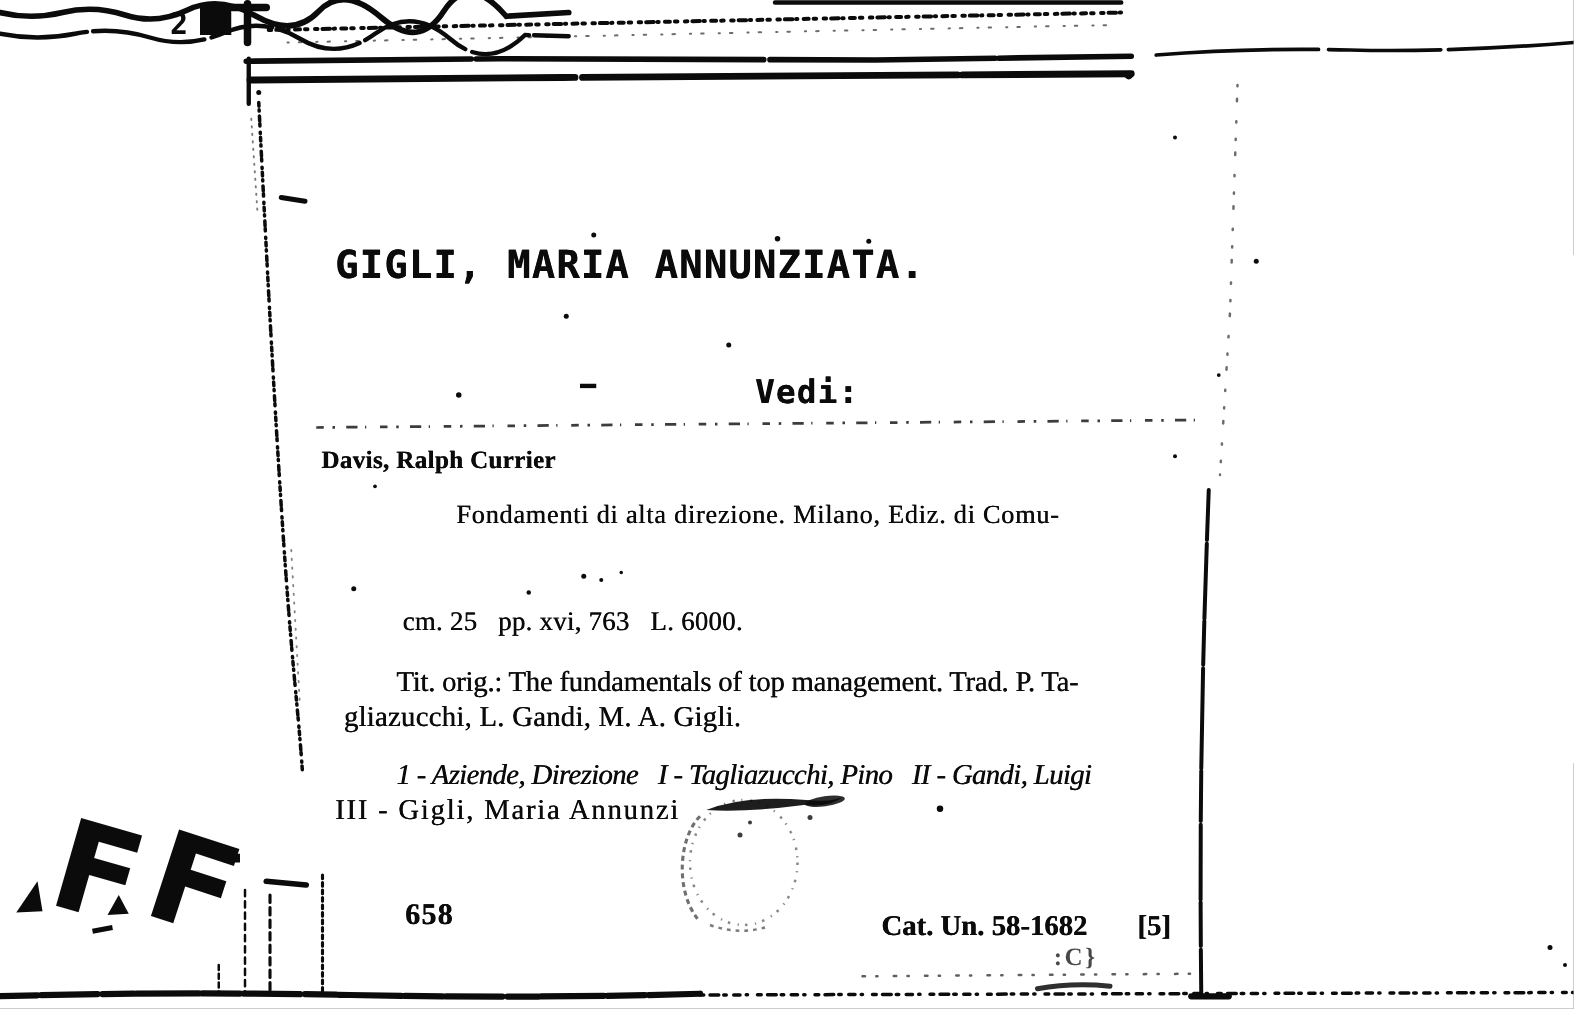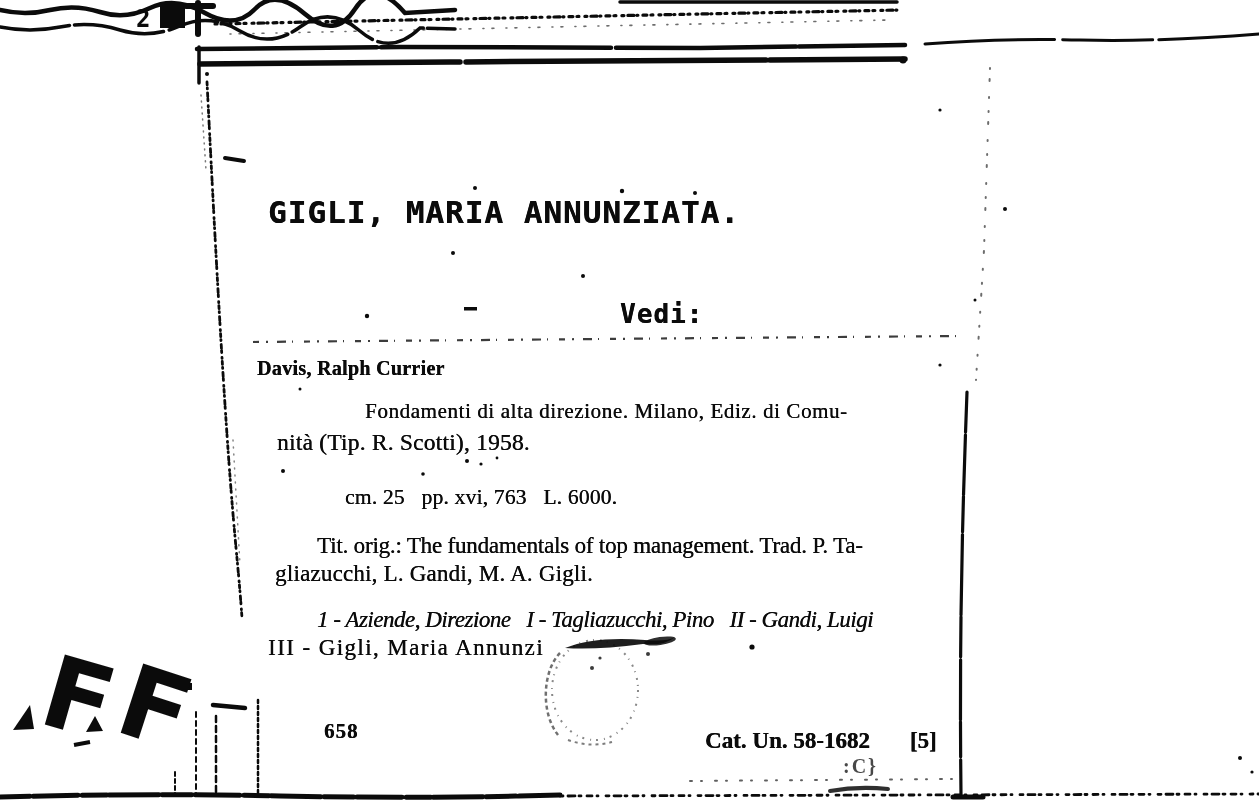--- a/index.html
+++ b/index.html
@@ -9,30 +9,30 @@
     background:#ffffff;
     overflow:hidden;
     font-family:"Liberation Serif", serif;
     color:#0b0b0b;
   }
   .abs{position:absolute;white-space:pre;}
   .ink{text-shadow:0.35px 0 currentColor;text-align:right;}
   .typed{font-family:"DejaVu Sans Mono", monospace;font-weight:700;}
   .serif{font-family:"Liberation Serif", serif;}
   #heading{left:268px;top:194px;font-size:31px;letter-spacing:1px;}
-  #vedi{left:604px;top:299px;font-size:26px;letter-spacing:1px;margin-left:16px;}
+  #vedi{left:604px;top:299px;font-size:26px;letter-spacing:1px;}
   #author{left:257px;top:357px;font-size:20px;font-weight:700;letter-spacing:.3px;}
   #title1{left:317px;top:399px;font-size:21px;letter-spacing:.6px;margin-left:48px;}
   #title2{left:277px;top:429px;font-size:23.5px;letter-spacing:.2px;}
-  #collation{left:322px;top:485px;font-size:21.5px;letter-spacing:.2px;margin-left:23px;}
+  #collation{left:322px;top:485px;font-size:21.5px;letter-spacing:.2px;}
   #orig1{left:317px;top:533px;font-size:23px;letter-spacing:-.2px;}
   #orig2{left:275px;top:561px;font-size:23px;letter-spacing:.2px;}
   #trac1{left:317px;top:607px;font-size:23px;letter-spacing:-.5px;font-style:italic;}
   #trac2{left:268px;top:635px;font-size:23px;letter-spacing:1.4px;}
-  #classno{left:324px;top:719px;font-size:21px;font-weight:700;letter-spacing:1px;}
+  #classno{left:324px;top:719px;font-size:24px;font-weight:700;letter-spacing:1px;}
   #catline{left:705px;top:728px;font-size:23px;font-weight:700;display:flex;gap:40px;}
   #stampfrag{left:843px;top:755px;font-size:20px;font-weight:700;opacity:.75;letter-spacing:2px;}
   svg{position:absolute;left:0;top:0;}
 </style>
 </head>
 <body>
 
 <div id="scan">
 
   <svg width="1259" height="807" viewBox="0 0 1259 807">
@@ -135,21 +135,20 @@
     </g>
   </svg>
 
   <div id="heading" class="abs typed ink">GIGLI, MARIA ANNUNZIATA.</div>
 
   <div id="vedi" class="abs typed ink">Vedi:</div>
 
   <div id="author" class="abs serif ink">Davis, Ralph Currier</div>
 
   <div id="title1" class="abs serif ink">Fondamenti di alta direzione. Milano, Ediz. di Comu-</div>
-  <div id="title2" class="abs serif ink">nità (Tip. R. Scotti), 1958.</div>
 
   <div id="collation" class="abs serif ink">cm. 25   pp. xvi, 763   L. 6000.</div>
 
   <div id="orig1" class="abs serif ink">Tit. orig.: The fundamentals of top management. Trad. P. Ta-</div>
   <div id="orig2" class="abs serif ink">gliazucchi, L. Gandi, M. A. Gigli.</div>
 
   <div id="trac1" class="abs serif ink">1 - Aziende, Direzione   I - Tagliazucchi, Pino   II - Gandi, Luigi</div>
   <div id="trac2" class="abs serif ink">III - Gigli, Maria Annunzi</div>
 
   <div id="classno" class="abs serif ink">658</div>

